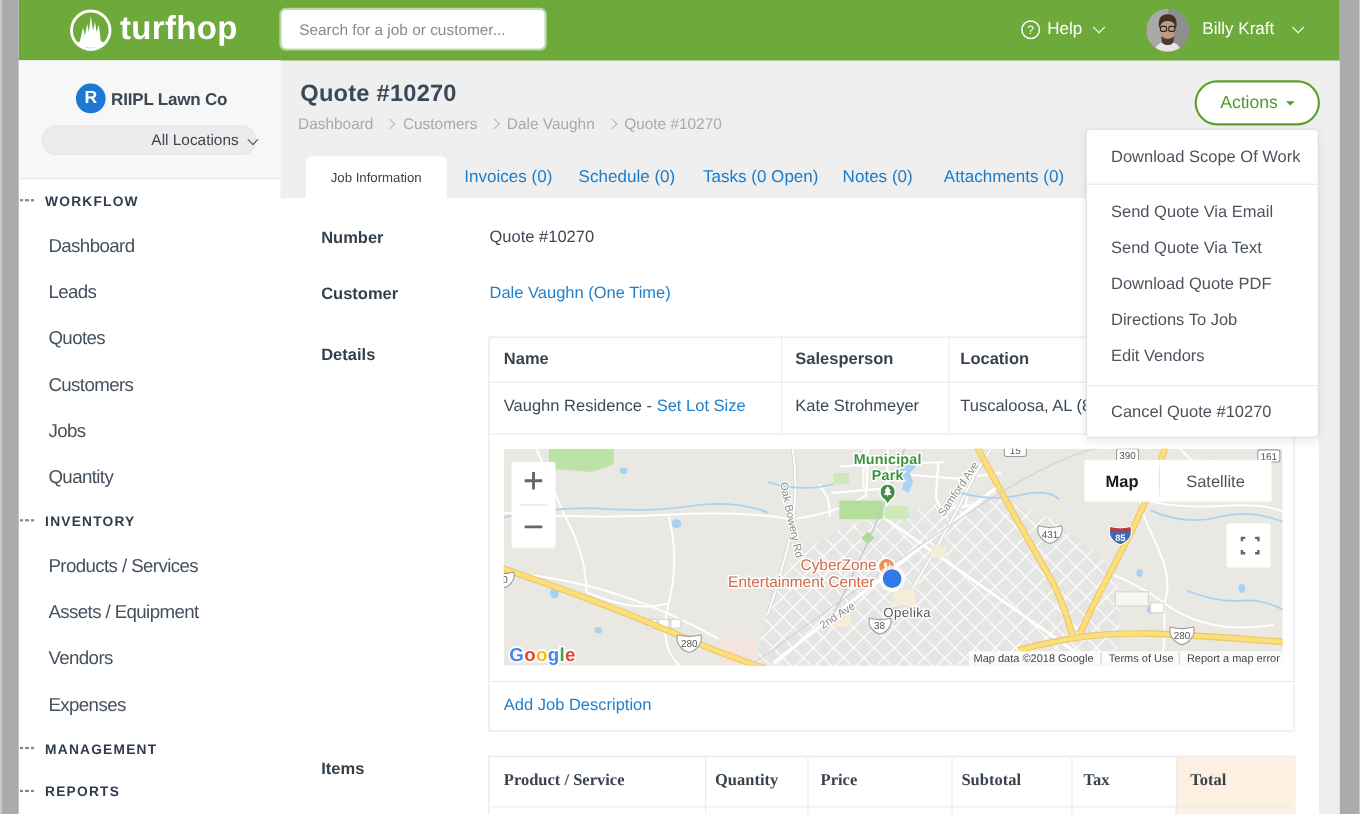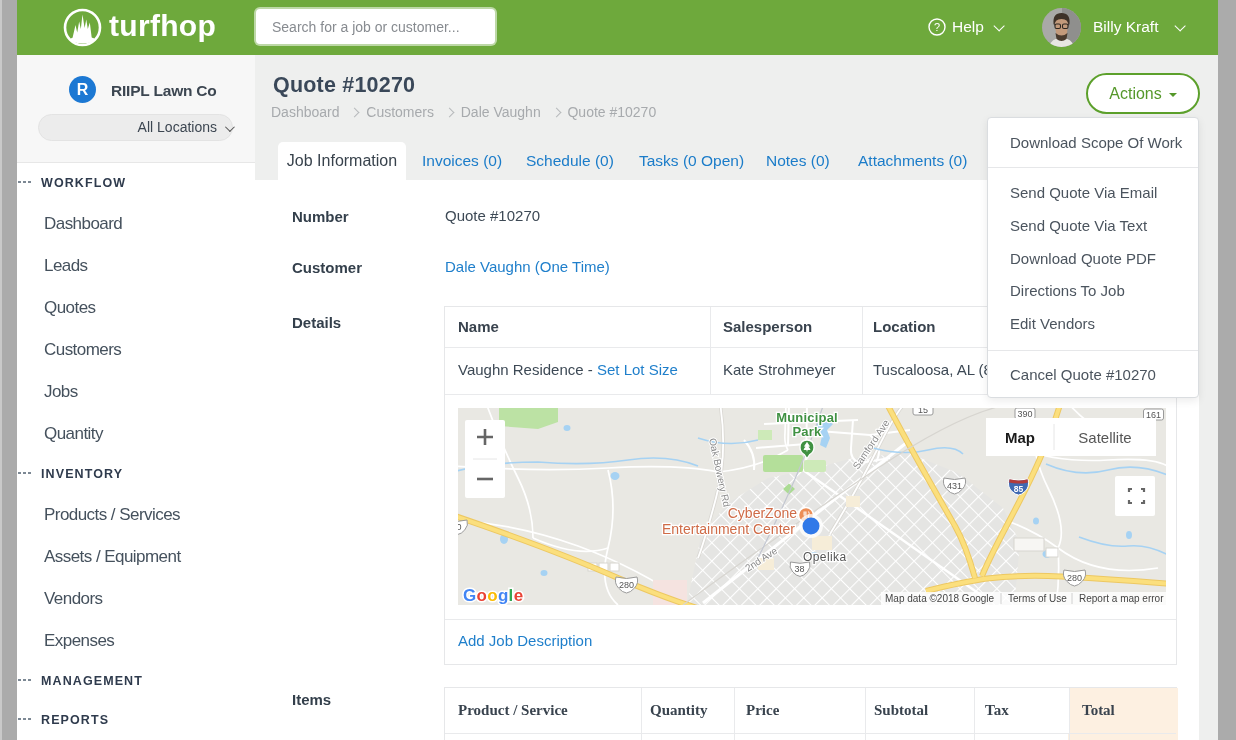--- a/index.html
+++ b/index.html
@@ -15,34 +15,34 @@
   .search { position:absolute; left:239px; top:9px; width:239px; height:35px; background:#fff; border-radius:4px; box-shadow:0 0 0 2px rgba(255,255,255,0.55); }
   .search span { position:absolute; left:16px; top:10px; color:#878b90; font-size:14px; }
   .help { position:absolute; left:912px; top:18px; color:#fff; font-size:15.5px; }
   .uname { position:absolute; left:1076px; top:18px; color:#fff; font-size:15.5px; }
   .chev { display:inline-block; width:8px; height:8px; border-right:1.6px solid #fff; border-bottom:1.6px solid #fff; transform:rotate(45deg) translateY(-3px); margin-left:13px; }
 
   
   .sb { position:absolute; left:0; top:55px; width:238px; height:685px; background:#fff; }
   .sb-top { position:absolute; left:0; top:0; width:238px; height:108px; background:#f7f7f7; border-bottom:1px solid #e7e7e7; }
   .rbadge { position:absolute; left:52px; top:21px; width:27px; height:27px; border-radius:50%; background:#1c78d3; color:#fff; font-size:16px; text-align:center; line-height:27px; font-weight:bold; }
-  .cname { position:absolute; left:94px; top:27px; font-size:15.5px; font-weight:bold; color:#3c4651; letter-spacing:-0.2px; }
+  .cname { position:absolute; left:84px; top:27px; font-size:15.5px; font-weight:bold; color:#3c4651; letter-spacing:-0.2px; }
   .pill { position:absolute; left:21px; top:59px; width:195px; height:27px; background:#ececec; border:1px solid #e3e3e3; border-radius:14px; color:#3c4651; font-size:14px; text-align:right; line-height:25px; }
   .pill .pchev { display:inline-block; width:7px; height:7px; border-right:1.5px solid #555; border-bottom:1.5px solid #555; transform:rotate(45deg) translateY(-2px); margin-left:8px; }
   .sec { position:absolute; left:24px; font-size:12.5px; font-weight:bold; letter-spacing:1.1px; color:#2f3b4d; }
   .sec .dash { position:absolute; left:-23px; top:5px; width:13px; height:2px;
      background:repeating-linear-gradient(90deg,#7c8894 0 3px,transparent 3px 5px); }
   .mi { position:absolute; left:27px; font-size:17px; color:#45515d; letter-spacing:-0.55px; }
 
   
   .h1 { position:absolute; left:256px; top:73px; font-size:21.5px; font-weight:bold; color:#3a4859; letter-spacing:0.2px; }
   .crumbs { position:absolute; left:254px; top:104px; font-size:14px; color:#a7aaad; }
   .csep { display:inline-block; width:7px; height:7px; border-top:1.8px solid #b7babc; border-right:1.8px solid #b7babc; transform:rotate(45deg); margin:0 4px 1px 8px; }
   .tabs { position:absolute; left:238px; top:142px; height:38px; }
-  .tab-active { position:absolute; left:23px; top:0; width:128px; height:39px; background:#fff; border-radius:5px 5px 0 0; color:#38424c; font-size:16px; text-align:center; line-height:38px; }
+  .tab-active { position:absolute; left:23px; top:0; width:128px; height:39px; background:#fff; border-radius:5px 5px 0 0; color:#38424c; font-size:12px; text-align:center; line-height:38px; }
   .tab { position:absolute; top:0; height:38px; color:#1b7cc9; font-size:15.5px; line-height:38px; white-space:nowrap; }
   .panel { position:absolute; left:238px; top:180px; width:944px; height:560px; background:#fff; }
 
   .flabel { position:absolute; left:275px; font-size:15px; font-weight:bold; color:#333f4b; }
   .fval { position:absolute; left:428px; font-size:15px; color:#3d4955; }
   .blue { color:#1f7fcb; }
 
   
   .card { position:absolute; left:427px; top:306px; width:733px; height:359px; background:#fff; border:1px solid #e6e7e9; }
   .dt-h { position:absolute; top:0; height:40px; font-size:15px; font-weight:bold; color:#39434e; line-height:40px; }

